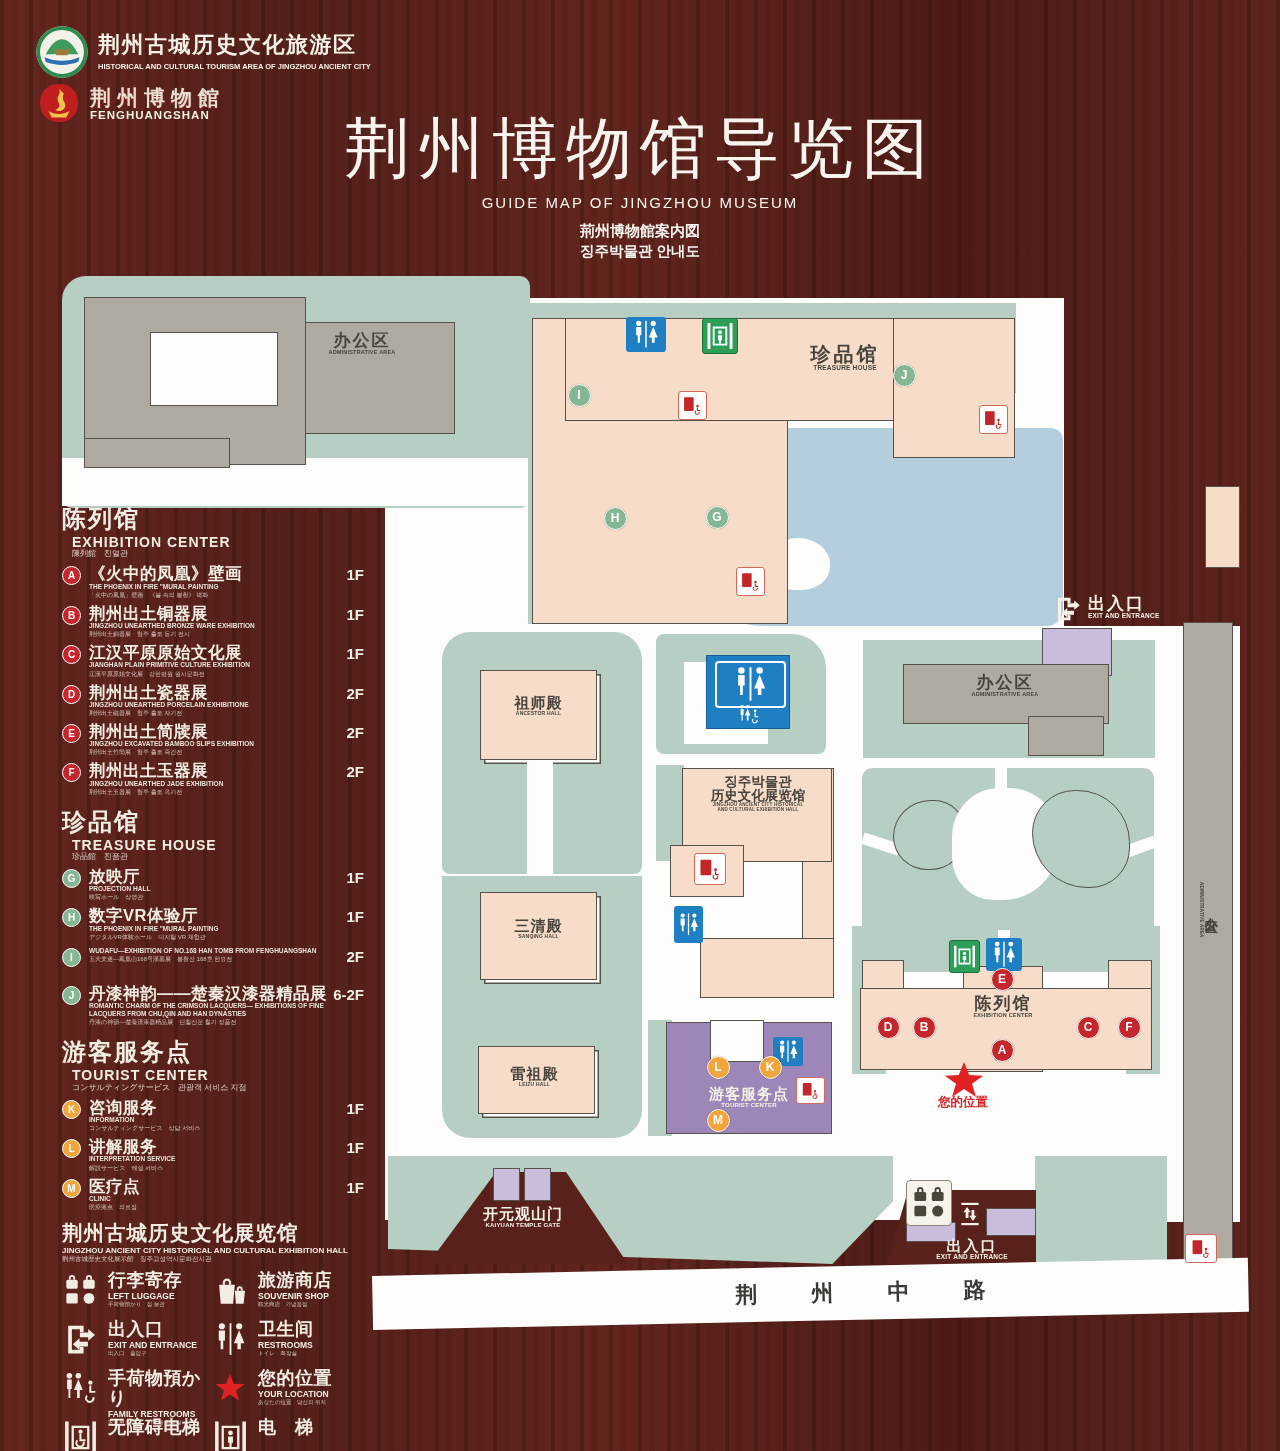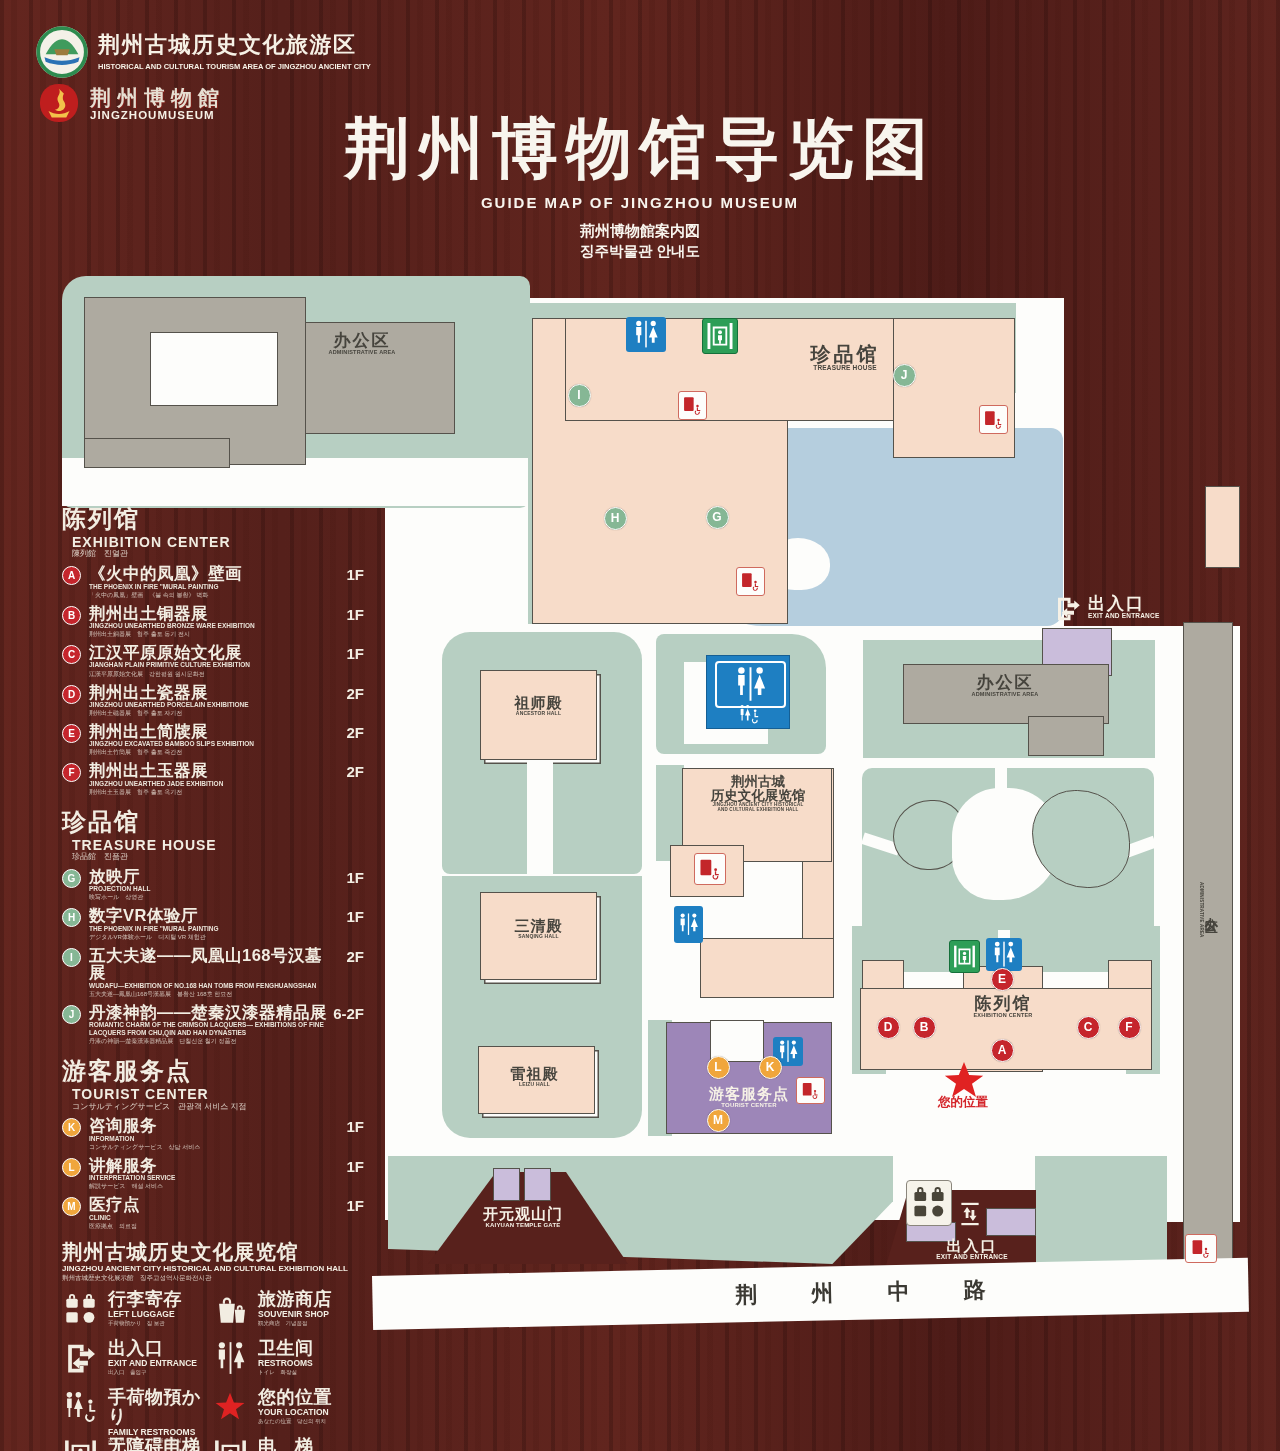--- a/index.html
+++ b/index.html
@@ -31,21 +31,21 @@
   .mic svg *, .sym-icon svg *{fill:currentColor}
   .mic.v-blue{background:#1e7fc2;border-radius:3px;padding:2px;color:#fff}
   .mic.v-green{background:#2d9e57;border:1px solid #15703a;border-radius:3px;padding:2px;color:#fff}
   .mic.v-red{background:#fdfdfb;border:1px solid #cf6a5e;border-radius:3px;padding:2px;color:#c3262a}
   .mic.v-white{color:#f6f1e6}
   .mic.v-whitebg{background:#f6f3ea;border:1px solid #8a867c;border-radius:4px;padding:3px;color:#494539}
   .mic.v-framed{border:2px solid #fff;border-radius:4px;padding:2px;color:#fff}
   .mic.v-plain{color:#fff}
   .star{background:#e02222;clip-path:polygon(50% 0%,63% 34%,98% 36%,70% 57%,80% 92%,50% 71%,20% 92%,30% 57%,2% 36%,37% 34%)}
   
-  .hdr-title{position:absolute;left:0;right:0;text-align:center;color:#f8f5ee;font-weight:bold}
+  .hdr-title{position:absolute;left:0;right:0;text-align:center;color:#f8f5ee;font-weight:normal}
   
   #legend{position:absolute;left:62px;top:503px;width:302px;color:#f2ede2;z-index:5}
   .lg-head{position:relative;margin-bottom:6px}
   .lg-head-zh{font-size:24px;font-weight:bold;letter-spacing:2px}
   .lg-head-r{display:inline-block;vertical-align:top;margin-left:10px;line-height:1.1}
   .lg-head-en{display:block;font-size:14px;font-weight:bold;letter-spacing:1px}
   .lg-head-sub{display:block;font-size:8px;opacity:.85}
   .lg-item{position:relative;padding-left:27px;padding-right:36px;margin-bottom:5px;min-height:33px}
   .lg-badge{position:absolute;left:0;top:1px;width:17px;height:17px;border-radius:50%;
     color:#fff;font-weight:bold;font-size:10px;display:flex;align-items:center;justify-content:center;border:1px solid #fff}
@@ -83,21 +83,21 @@
     <div class="abs wt" style="left:68px;top:8px;font-size:22px;font-weight:bold;letter-spacing:1.5px;white-space:nowrap">荆州古城历史文化旅游区</div>
     <div class="abs wt" style="left:68px;top:40px;font-size:7.5px;font-weight:bold;white-space:nowrap">HISTORICAL AND CULTURAL TOURISM AREA OF JINGZHOU ANCIENT CITY</div>
   </div>
   <div class="abs" style="left:34px;top:80px;width:300px">
     <span class="abs" style="left:2px;top:2px"><svg width="46" height="42" viewBox="0 0 24 22">
           <path d="M12 1C6 1 2 5 2 11s4 10 10 10 10-4 10-10S18 1 12 1z" fill="#bf1e1e"></path>
           <path d="M12 3.6c1.2 2.6-.8 3.6-.8 5.4 0 1.3 1 1.8 1 3s-1 2.4-2.3 2.4c2.2 1.8 5.4.4 5.4-2.2 0-1.8-1.3-2.2-1.3-4 0-1.3.6-2 .6-2z" fill="#f3c24a"></path>
           <path d="M6.5 15.2c3.4 2 7.6 2 11 0l-1.7 3.4H8.2z" fill="#f3c24a"></path>
         </svg></span>
     <div class="abs" style="left:56px;top:4px;font-size:21px;font-weight:bold;letter-spacing:6px;color:#e6dfd2;text-shadow:1px 1px 0 #7e1d17;white-space:nowrap">荆州博物館</div>
-    <div class="abs wt" style="left:56px;top:29px;font-size:11.5px;font-weight:bold;letter-spacing:1px">JINGZHOUMUSEUM</div>
+    <div class="abs wt" style="left:56px;top:29px;font-size:11.5px;font-weight:bold;letter-spacing:1px">FENGHUANGSHAN</div>
   </div>
   <div class="hdr-title" style="top:104px;font-size:66px;letter-spacing:8px">荆州博物馆导览图</div>
   <div class="hdr-title" style="top:194px;font-size:15px;letter-spacing:2px">GUIDE MAP OF JINGZHOU MUSEUM</div>
   <div class="hdr-title" style="top:242px;font-size:14.5px;font-weight:bold">징주박물관 안내도</div>
   <div class="hdr-title" style="top:222px;font-size:15px;font-weight:bold">荊州博物館案内図</div>
 
   <div id="legend">
     <div id="legend-sections">
         <div class="lg-section">
           <div class="lg-head"><div class="lg-head-zh">陈列馆</div><div class="lg-head-r"><div class="lg-head-en">EXHIBITION CENTER</div><div class="lg-head-sub">陳列館　진열관</div></div></div>
@@ -155,21 +155,20 @@
           </div>
           <div class="lg-item">
             <div class="lg-badge" style="background: rgb(134, 183, 149);">H</div>
             <div class="lg-zh">数字VR体验厅</div>
             <div class="lg-en">THE PHOENIX IN FIRE "MURAL PAINTING</div>
             <div class="lg-sub">デジタルVR体験ホール　디지털 VR 체험관</div>
             <div class="lg-floor">1F</div>
           </div>
           <div class="lg-item">
             <div class="lg-badge" style="background: rgb(134, 183, 149);">I</div>
-            <div class="lg-zh">五大夫遂——凤凰山168号汉墓展</div>
             <div class="lg-en">WUDAFU—EXHIBITION OF NO.168 HAN TOMB FROM FENGHUANGSHAN</div>
             <div class="lg-sub">五大夫遂—鳳凰山168号漢墓展　봉황산 168호 한묘전</div>
             <div class="lg-floor">2F</div>
           </div>
           <div class="lg-item">
             <div class="lg-badge" style="background: rgb(134, 183, 149);">J</div>
             <div class="lg-zh">丹漆神韵——楚秦汉漆器精品展</div>
             <div class="lg-en">ROMANTIC CHARM OF THE CRIMSON LACQUERS— EXHIBITIONS OF FINE LACQUERS FROM CHU,QIN AND HAN DYNASTIES</div>
             <div class="lg-sub">丹漆の神韻—楚秦漢漆器精品展　단칠신운 칠기 정품전</div>
             <div class="lg-floor">6-2F</div>
@@ -415,21 +414,21 @@
   </div>
   <div class="mlabel" style="left:486px;top:918px;width:105px">
     <div class="zh" style="font-size:15px;letter-spacing:1px">三清殿</div>
     <div class="en" style="font-size:5px">SANQING HALL</div>
   </div>
   <div class="mlabel" style="left:482px;top:1066px;width:105px">
     <div class="zh" style="font-size:15px;letter-spacing:1px">雷祖殿</div>
     <div class="en" style="font-size:5px">LEIZU HALL</div>
   </div>
   <div class="mlabel" style="left:688px;top:775px;width:140px">
-    <div class="zh" style="font-size:13.5px">荆州古城</div>
+    <div class="zh" style="font-size:13.5px">징주박물관</div>
     <div class="zh" style="font-size:13.5px">历史文化展览馆</div>
     <div class="en" style="font-size:4.5px">JINGZHOU ANCIENT CITY HISTORICAL</div>
     <div class="en" style="font-size:4.5px">AND CULTURAL EXHIBITION HALL</div>
   </div>
   <div class="mlabel wt" style="left:666px;top:1086px;width:166px;color:#f6f1e6">
     <div class="zh" style="font-size:15px;letter-spacing:1px">游客服务点</div>
     <div class="en" style="font-size:6px">TOURIST CENTER</div>
   </div>
   <div class="mlabel" style="left:940px;top:995px;width:126px">
     <div class="zh" style="font-size:17px;letter-spacing:2px">陈列馆</div>

